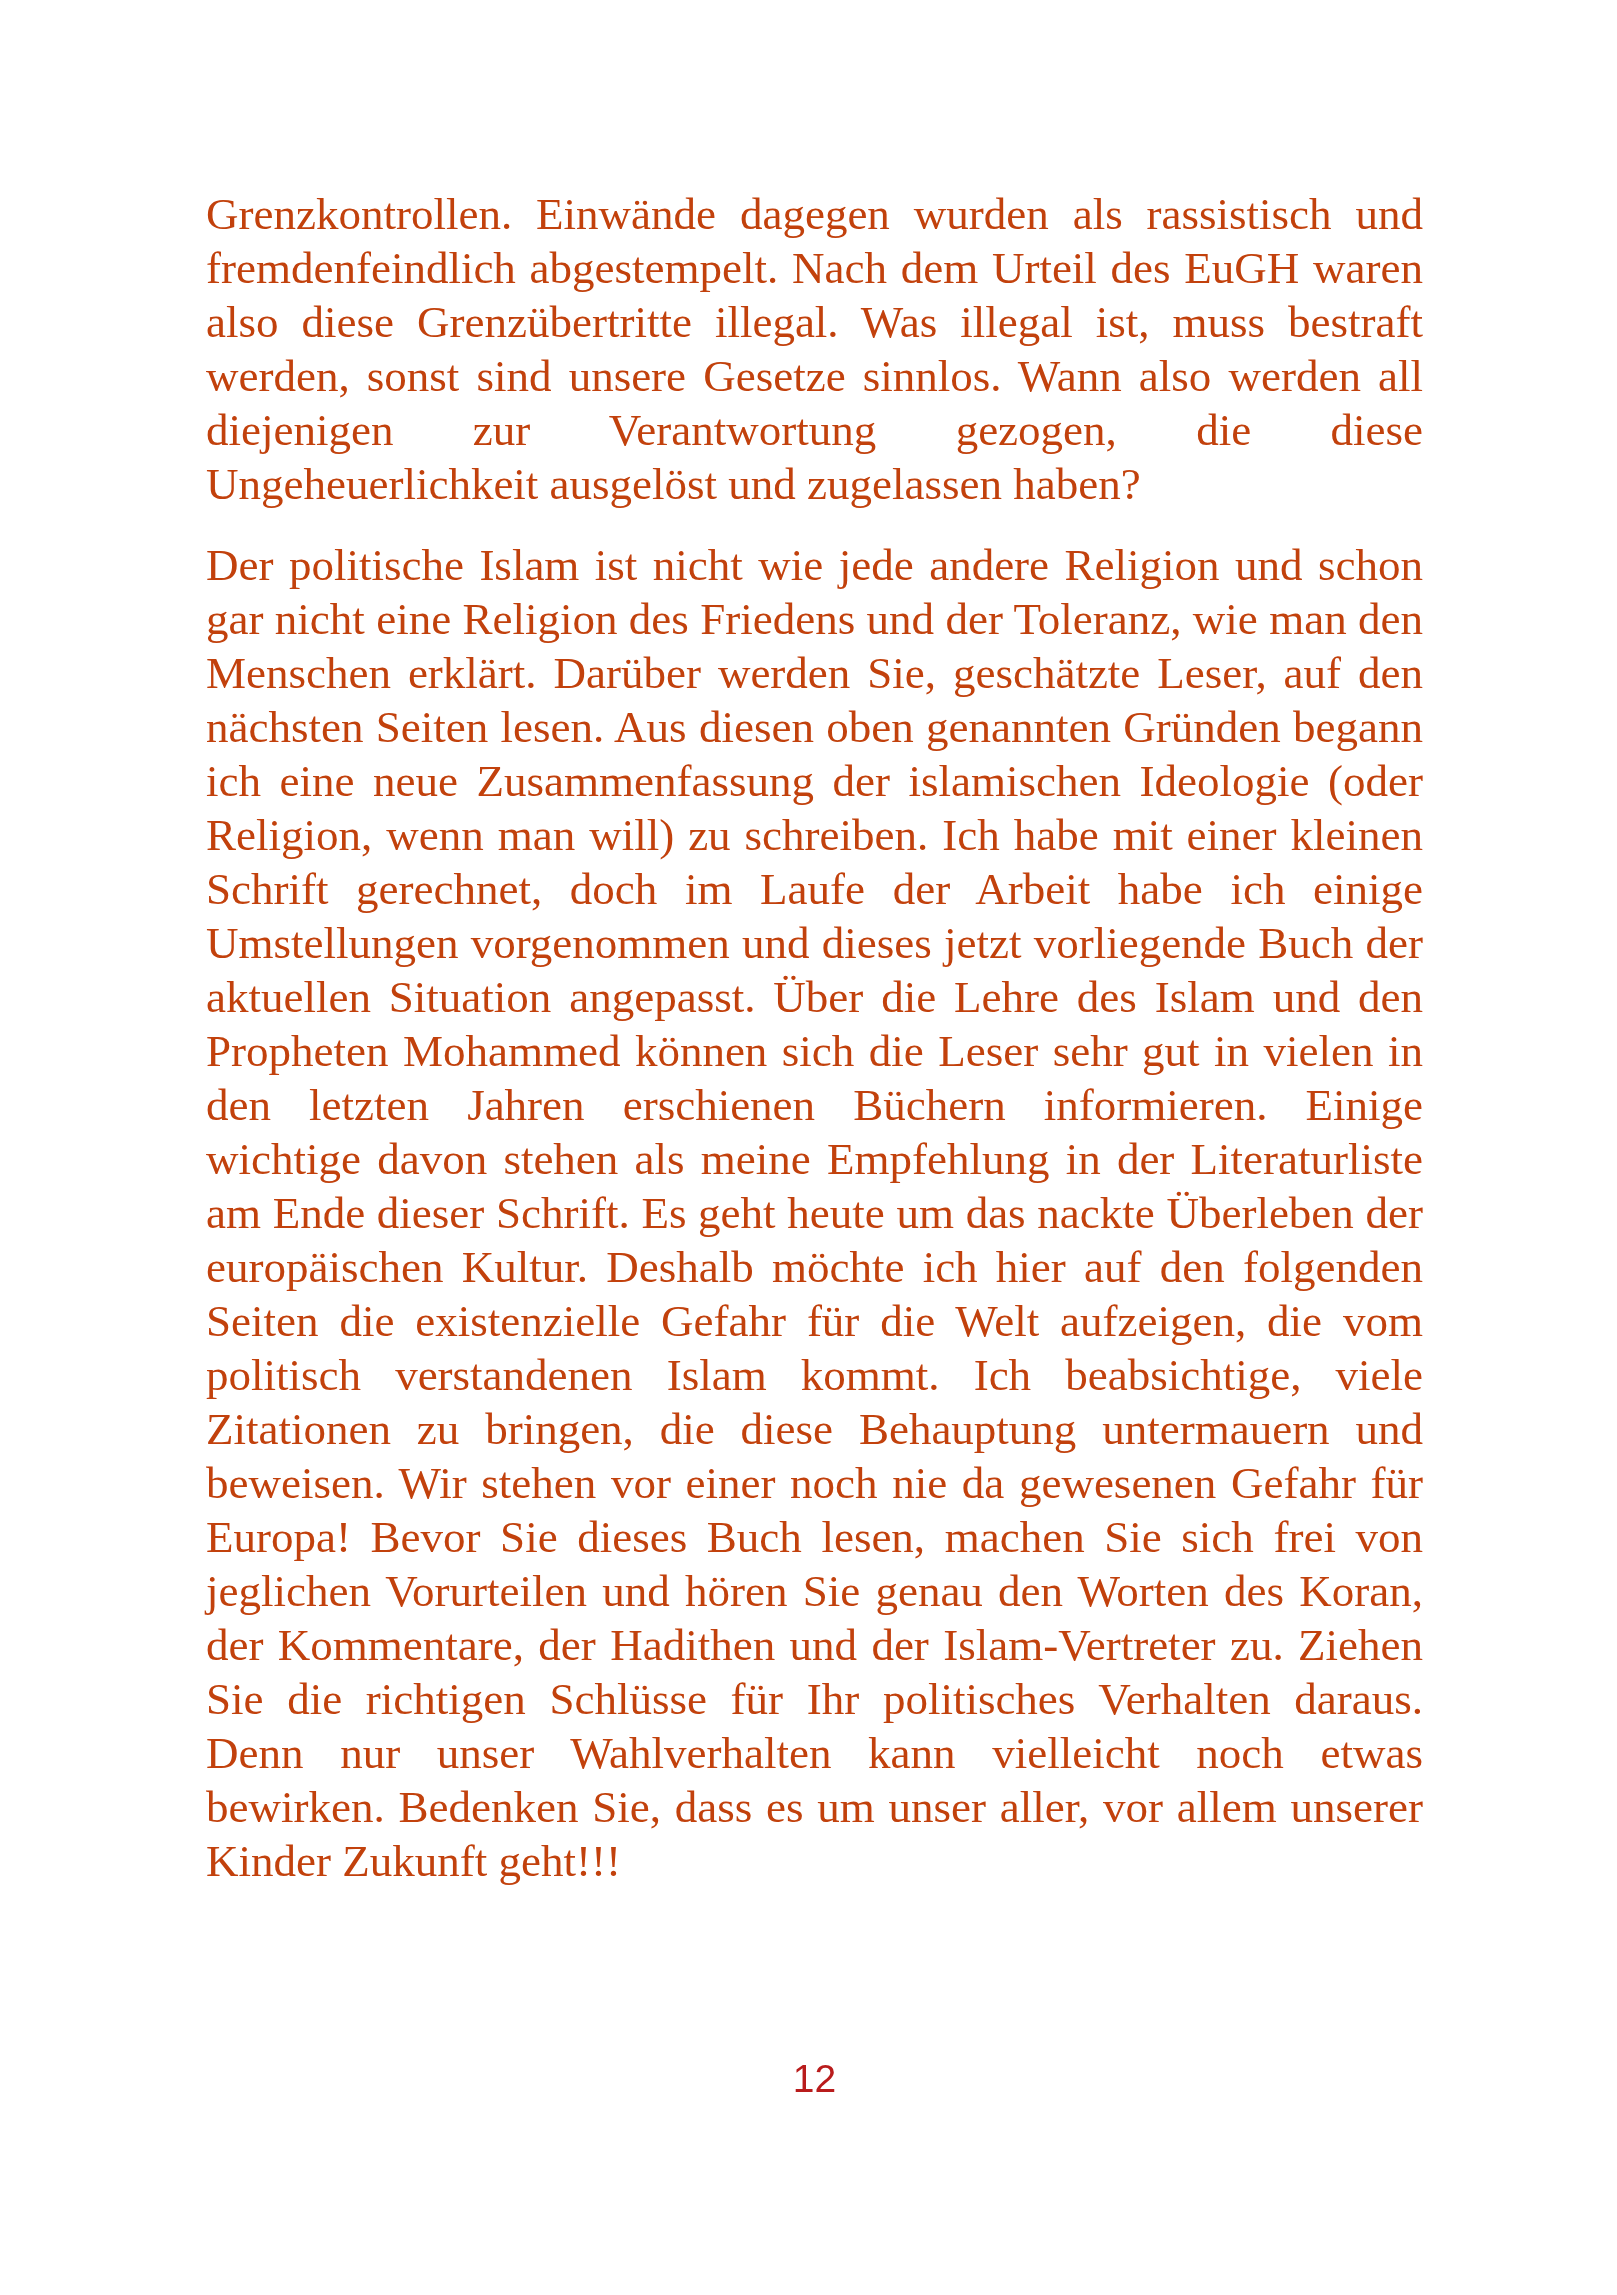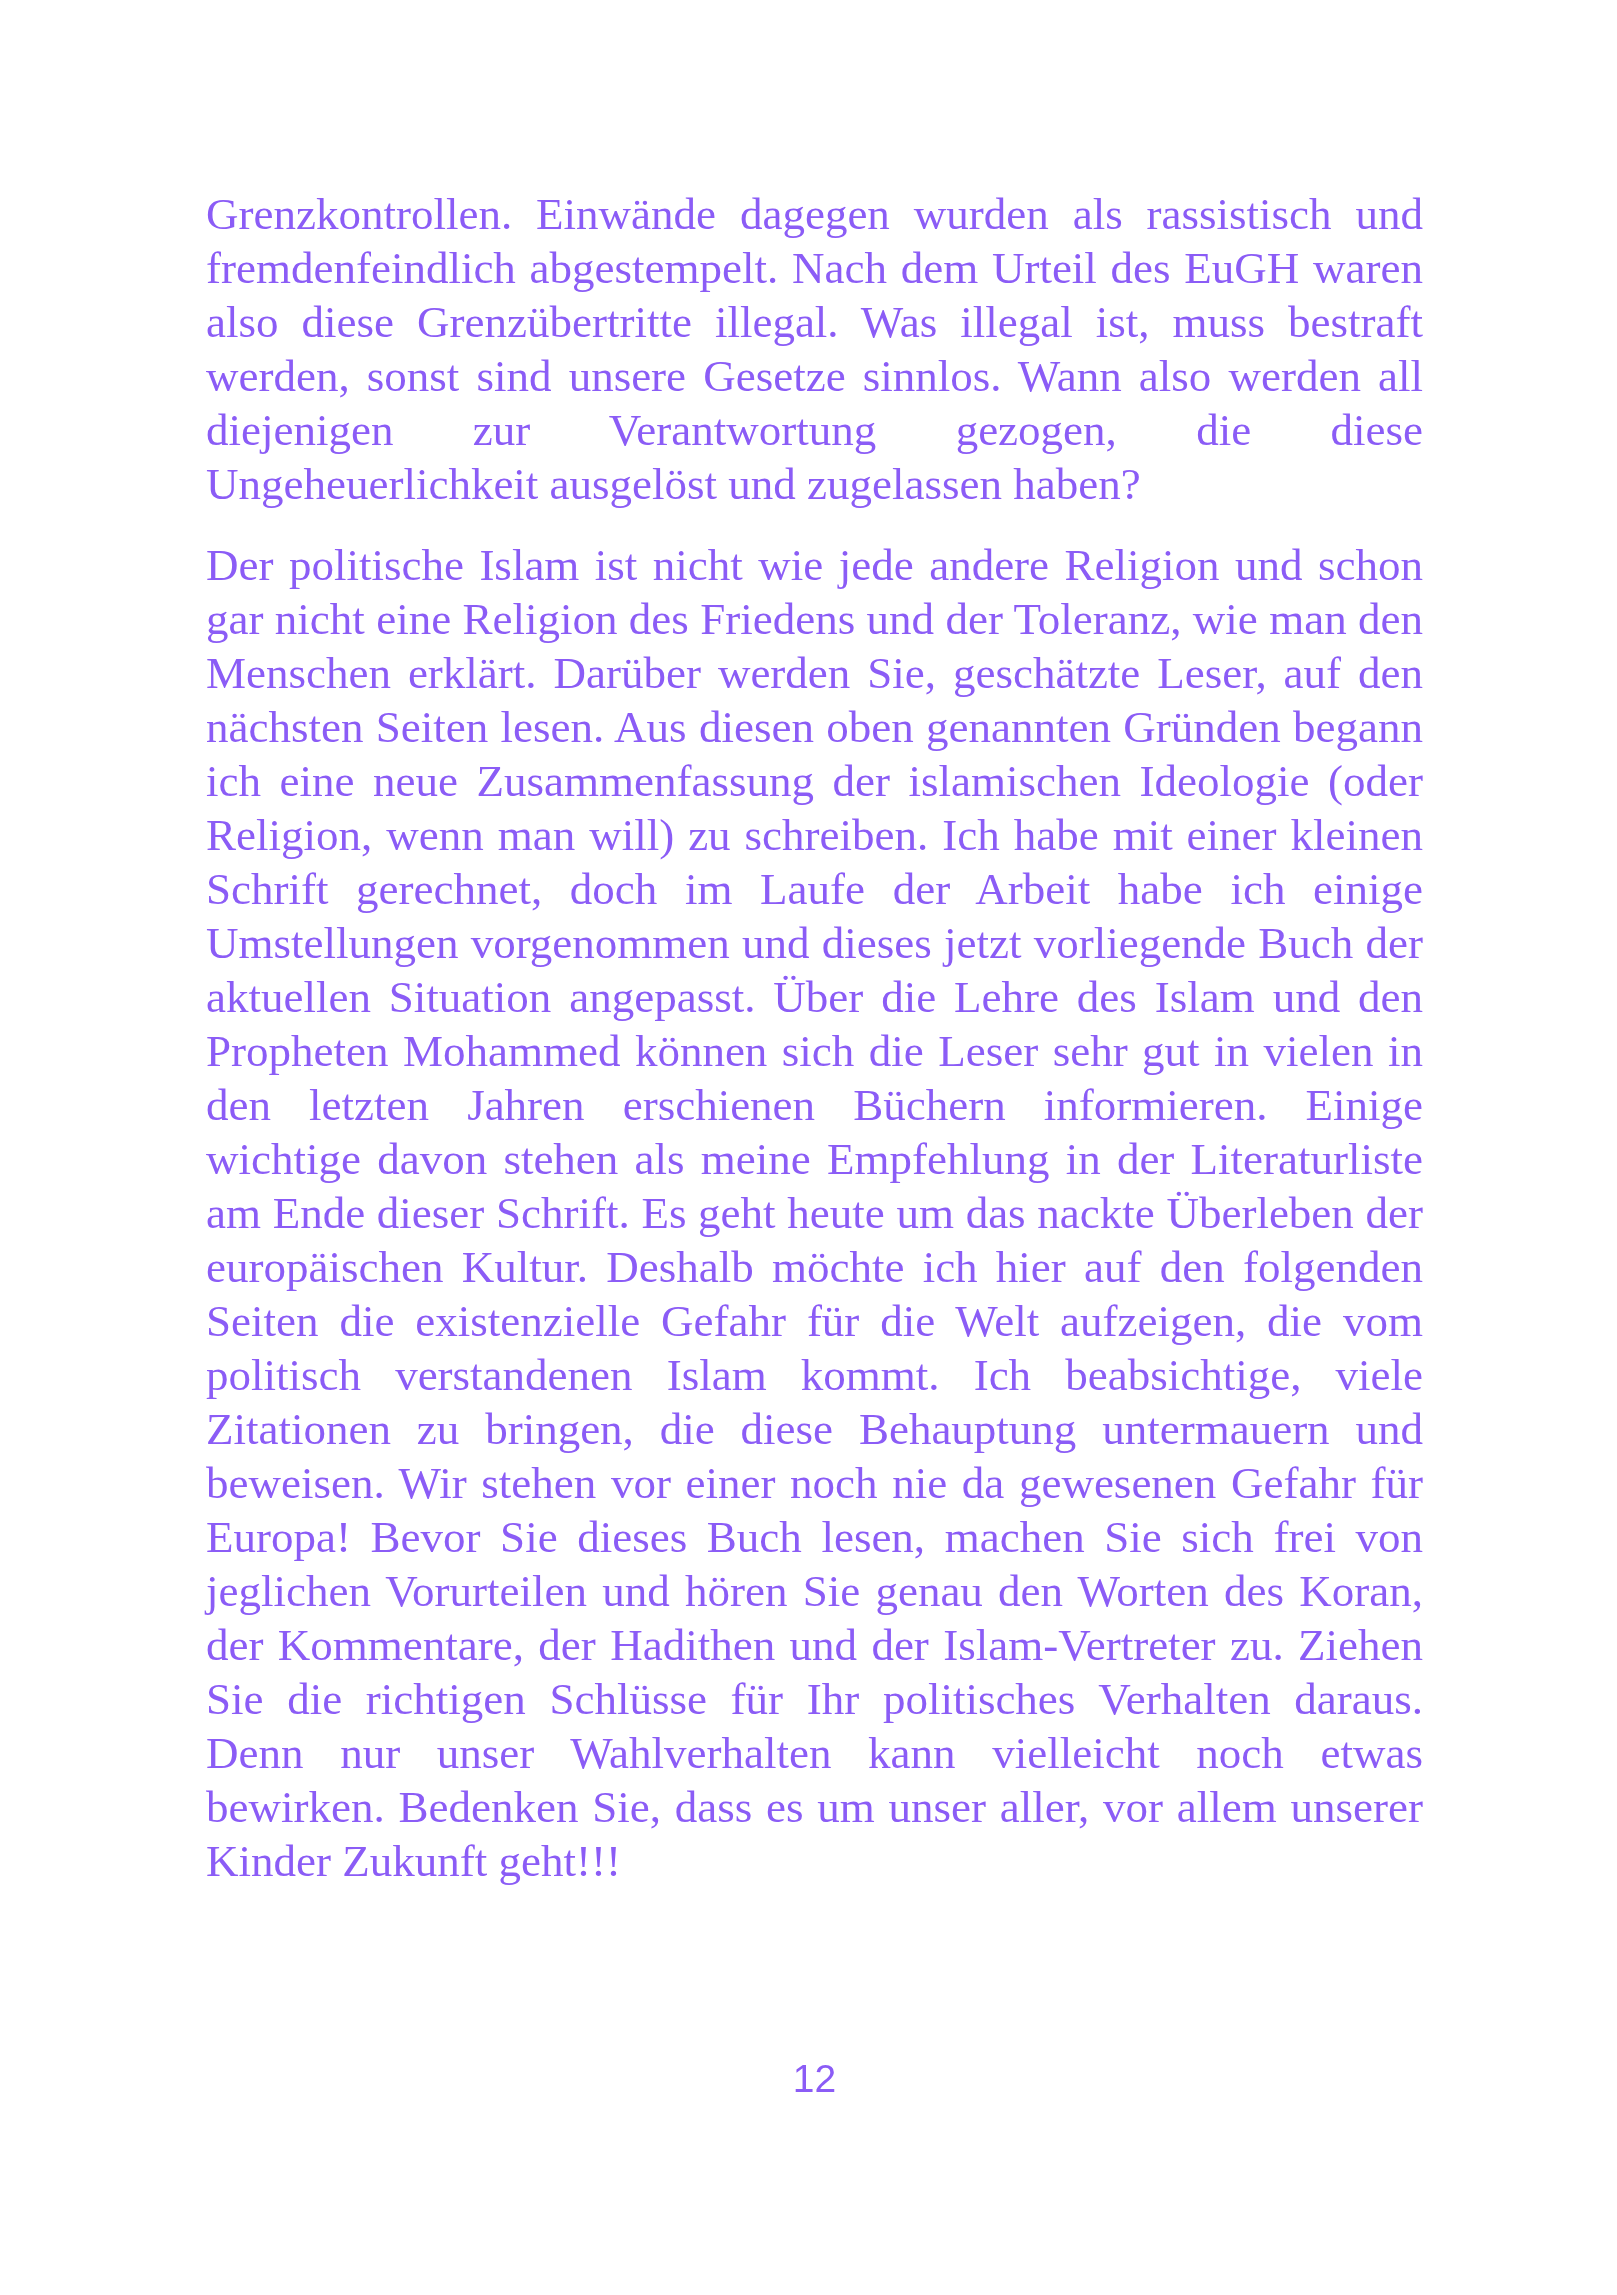--- a/index.html
+++ b/index.html
@@ -19,21 +19,21 @@
     background: #ffffff;
   }
   .text-block {
     position: absolute;
     left: 206px;
     top: 187px;
     width: 1217px;
     font-family: "Liberation Serif", serif;
     font-size: 45px;
     line-height: 54px;
-    color: #8b5cf6;
+    color: #c2410c;
     text-align: justify;
     letter-spacing: 0;
     word-spacing: normal;
     hyphens: none;
   }
   .text-block p {
     margin: 0 0 27px 0;
     padding: 0;
   }
   .text-block p:last-child {
@@ -41,21 +41,21 @@
   }
   .page-number {
     position: absolute;
     left: 206px;
     top: 2059px;
     width: 1217px;
     text-align: center;
     font-family: "Liberation Sans", sans-serif;
     font-size: 39px;
     line-height: 1;
-    color: #8b5cf6;
+    color: #b91c1c;
   }
 </style>
 </head>
 <body>
 
 <div class="page">
 
   <div class="text-block">
     <p>Grenzkontrollen. Einwände dagegen wurden als rassistisch und fremdenfeindlich abgestempelt. Nach dem Urteil des EuGH waren also diese Grenzübertritte illegal. Was illegal ist, muss bestraft werden, sonst sind unsere Gesetze sinnlos. Wann also werden all diejenigen zur Verantwortung gezogen, die diese Ungeheuerlichkeit ausgelöst und zugelassen haben?</p>
     <p>Der politische Islam ist nicht wie jede andere Religion und schon gar nicht eine Religion des Friedens und der Toleranz, wie man den Menschen erklärt. Darüber werden Sie, geschätzte Leser, auf den nächsten Seiten lesen. Aus diesen oben genannten Gründen begann ich eine neue Zusammenfassung der islamischen Ideologie (oder Religion, wenn man will) zu schreiben. Ich habe mit einer kleinen Schrift gerechnet, doch im Laufe der Arbeit habe ich einige Umstellungen vorgenommen und dieses jetzt vorliegende Buch der aktuellen Situation angepasst. Über die Lehre des Islam und den Propheten Mohammed können sich die Leser sehr gut in vielen in den letzten Jahren erschienen Büchern informieren. Einige wichtige davon stehen als meine Empfehlung in der Literaturliste am Ende dieser Schrift. Es geht heute um das nackte Überleben der europäischen Kultur. Deshalb möchte ich hier auf den folgenden Seiten die existenzielle Gefahr für die Welt aufzeigen, die vom politisch verstandenen Islam kommt. Ich beabsichtige, viele Zitationen zu bringen, die diese Behauptung untermauern und beweisen. Wir stehen vor einer noch nie da gewesenen Gefahr für Europa! Bevor Sie dieses Buch lesen, machen Sie sich frei von jeglichen Vorurteilen und hören Sie genau den Worten des Koran, der Kommentare, der Hadithen und der Islam-Vertreter zu. Ziehen Sie die richtigen Schlüsse für Ihr politisches Verhalten daraus. Denn nur unser Wahlverhalten kann vielleicht noch etwas bewirken. Bedenken Sie, dass es um unser aller, vor allem unserer Kinder Zukunft geht!!!</p>

